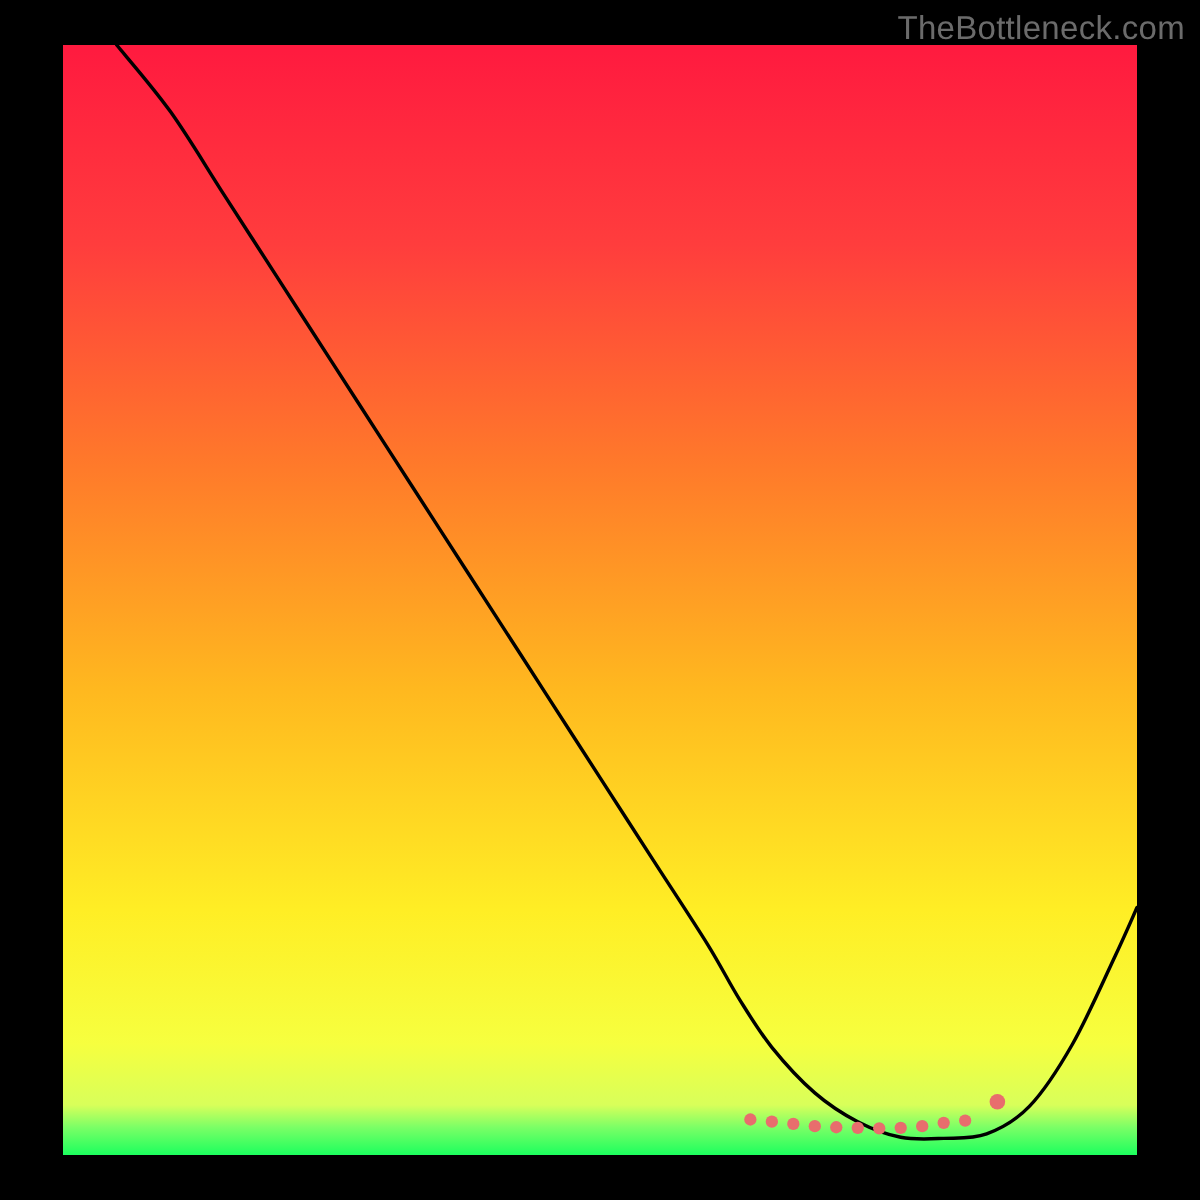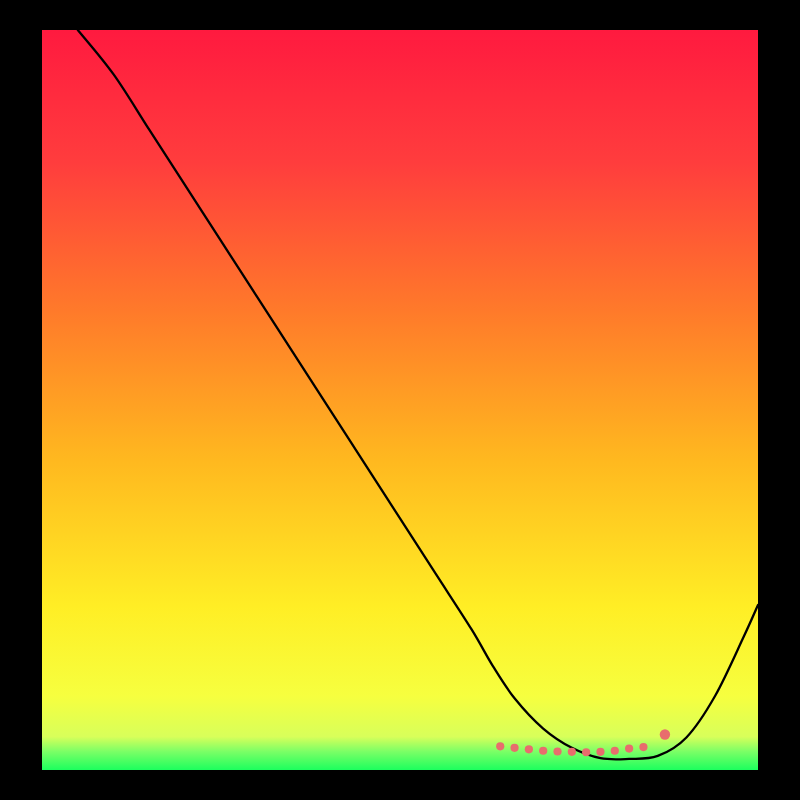--- a/index.html
+++ b/index.html
@@ -33,20 +33,21 @@
     top: 30px;
     width: 716px;
     height: 740px;
     display: block;
   }
 </style>
 </head>
 <body>
 
 <div class="frame">
+  <div class="watermark">TheBottleneck.com</div>
   <svg class="chart" viewBox="0 0 716 740" preserveAspectRatio="none">
     <defs>
       <linearGradient id="bg-grad" x1="0" y1="0" x2="0" y2="1">
           <stop offset="0.00%" stop-color="#ff1a3f"></stop>
           <stop offset="18.00%" stop-color="#ff3d3d"></stop>
           <stop offset="38.00%" stop-color="#ff7a2a"></stop>
           <stop offset="58.00%" stop-color="#ffb81f"></stop>
           <stop offset="78.00%" stop-color="#ffee25"></stop>
           <stop offset="90.00%" stop-color="#f6ff3f"></stop>
           <stop offset="95.50%" stop-color="#d8ff5a"></stop>

